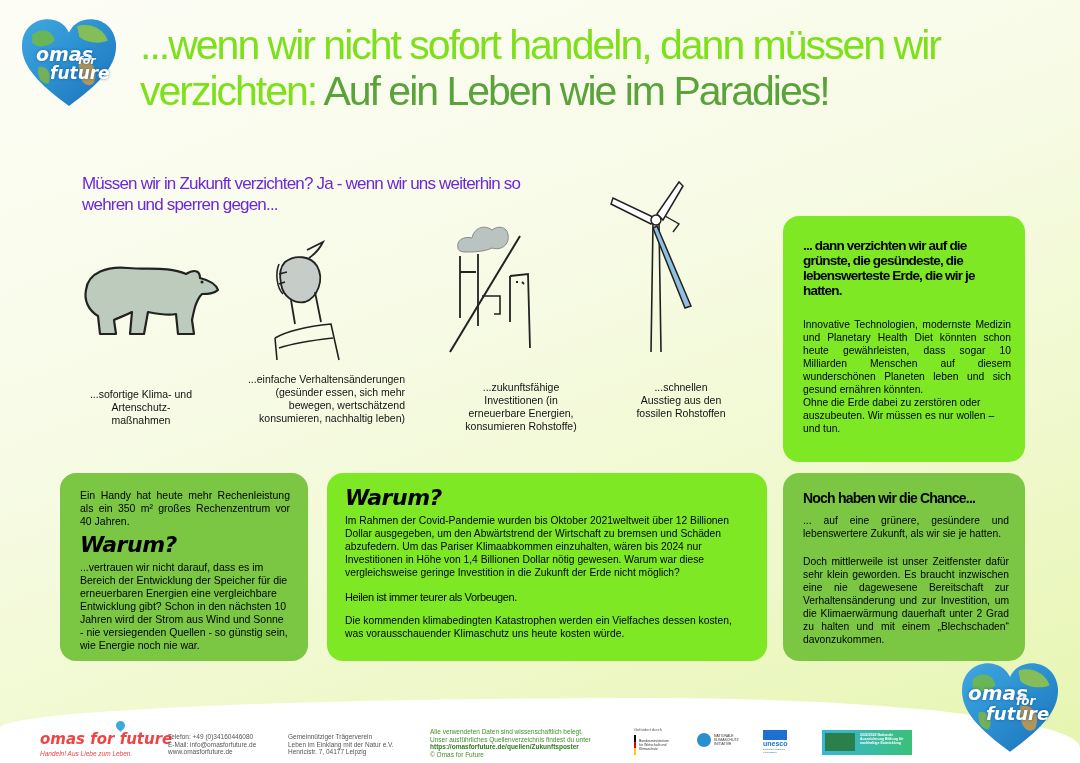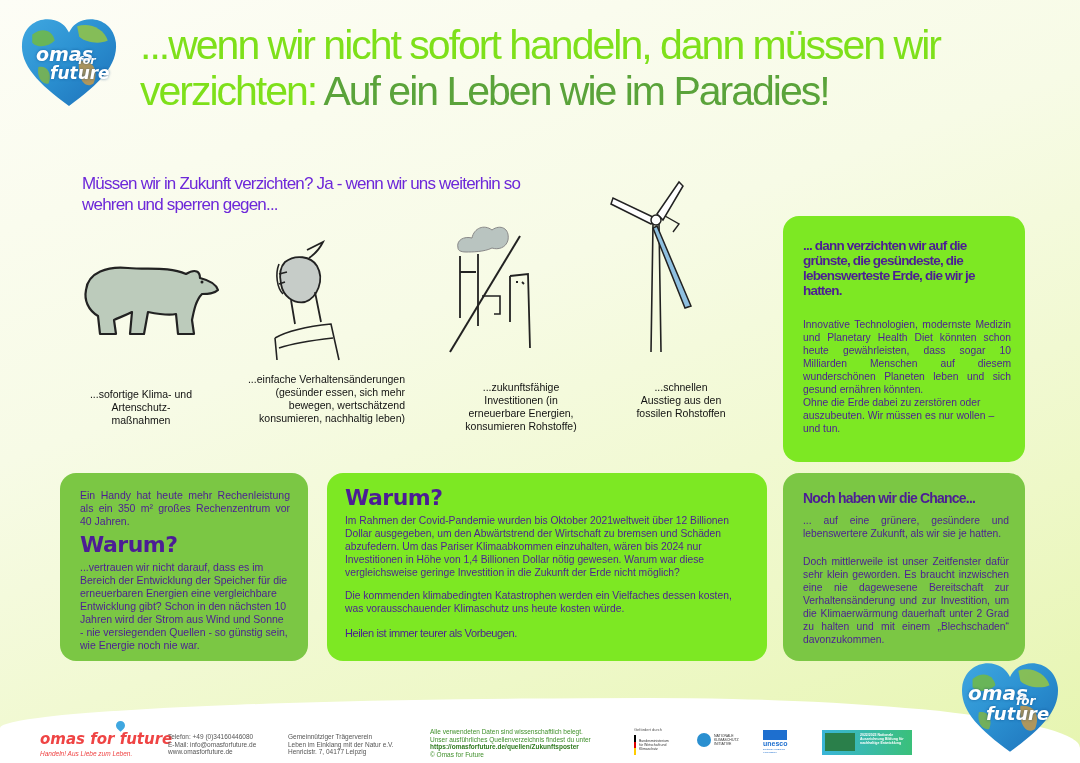--- a/index.html
+++ b/index.html
@@ -28,27 +28,27 @@
   .title .dark { color: #5aa33a; }
   .subtitle {
     position: absolute; left: 82px; top: 173px; width: 460px;
     font-size: 17px; line-height: 21px; letter-spacing: -0.8px; color: #6d28d9;
   }
   .illus { position: absolute; }
   .caption {
     position: absolute; font-size: 10.5px; line-height: 13px; text-align: center; color: #111;
   }
   .box {
-    position: absolute; border-radius: 16px; color: #4c1d95;
+    position: absolute; border-radius: 16px; color: #000000;
   }
   .box.mid { background: #7bc744; }
   .box.lime { background: #7de823; }
   .box p { font-size: 10.5px; line-height: 13px; }
   .box h2 {
-    font-family: "DejaVu Sans", sans-serif; font-weight: 900; font-size: 22px; letter-spacing: -0.5px;
+    font-family: "DejaVu Sans", sans-serif; font-weight: 900; font-size: 22px; letter-spacing: -0.5px; font-style: italic;
   }
   .box h3 { font-weight: bold; font-size: 14px; letter-spacing: -0.8px; line-height: 16px; }
   .footer-text { position: absolute; font-size: 6.5px; line-height: 7.5px; color: #555; }
   .footer-logo-text { position: absolute; color: #ef4444; font-weight: bold; font-style: italic; }
   .partner { position: absolute; }
 </style>
 </head>
 <body>
 
 <div class="bottom-band"></div>
@@ -128,22 +128,22 @@
 
 <div class="box mid" style="left:60px;top:473px;width:248px;height:188px;padding:16px 18px 12px 20px;">
   <p style="text-align:justify;">Ein Handy hat heute mehr Rechenleistung als ein 350 m² großes Rechenzentrum vor 40 Jahren.</p>
   <h2 style="margin-top:4px;">Warum?</h2>
   <p style="margin-top:4px;">...vertrauen wir nicht darauf, dass es im Bereich der Entwicklung der Speicher für die erneuerbaren Energien eine vergleichbare Entwicklung gibt? Schon in den nächsten 10 Jahren wird der Strom aus Wind und Sonne - nie versiegenden Quellen - so günstig sein, wie Energie noch nie war.</p>
 </div>
 
 <div class="box lime" style="left:327px;top:473px;width:440px;height:188px;padding:12px 16px 12px 18px;">
   <h2>Warum?</h2>
   <p style="margin-top:4px;font-size:10.3px;">Im Rahmen der Covid-Pandemie wurden bis Oktober 2021weltweit über 12 Billionen Dollar ausgegeben, um den Abwärtstrend der Wirtschaft zu bremsen und Schäden abzufedern. Um das Pariser Klimaabkommen einzuhalten, wären bis 2024 nur Investitionen in Höhe von 1,4 Billionen Dollar nötig gewesen. Warum war diese vergleichsweise geringe Investition in die Zukunft der Erde nicht möglich?</p>
+  <p style="margin-top:12px;font-size:11px;letter-spacing:-0.4px;">Heilen ist immer teurer als Vorbeugen.</p>
   <p style="margin-top:10px;font-size:10.3px;">Die kommenden klimabedingten Katastrophen werden ein Vielfaches dessen kosten, was vorausschauender Klimaschutz uns heute kosten würde.</p>
-  <p style="margin-top:12px;font-size:11px;letter-spacing:-0.4px;">Heilen ist immer teurer als Vorbeugen.</p>
 </div>
 
 <div class="box mid" style="left:783px;top:473px;width:242px;height:188px;padding:17px 16px 12px 20px;">
   <h3 style="font-size:14px;">Noch haben wir die Chance...</h3>
   <p style="margin-top:8px;font-size:10.3px;text-align:justify;">... auf eine grünere, gesündere und lebenswertere Zukunft, als wir sie je hatten.</p>
   <p style="margin-top:15px;font-size:10.3px;text-align:justify;">Doch mittlerweile ist unser Zeitfenster dafür sehr klein geworden. Es braucht inzwischen eine nie dagewesene Bereitschaft zur Verhaltensänderung und zur Investition, um die Klimaerwärmung dauerhaft unter 2 Grad zu halten und mit einem „Blechschaden“ davonzukommen.</p>
 </div>
 
 <div class="heart" style="left:958px;top:656px;width:104px;height:100px;">
   <svg width="104" height="100" viewBox="0 0 100 96">

